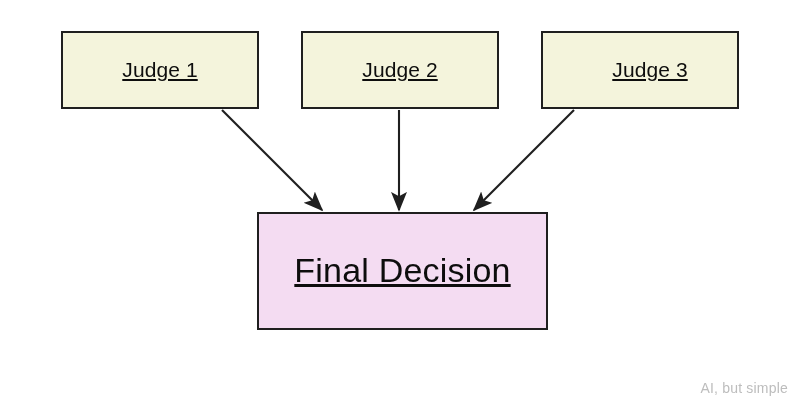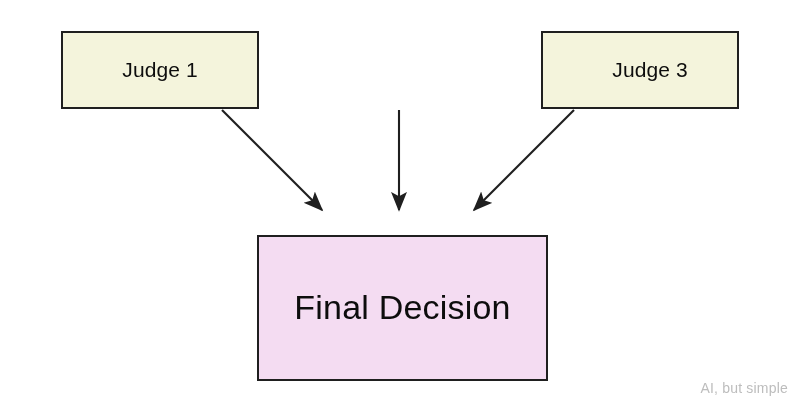--- a/index.html
+++ b/index.html
@@ -28,20 +28,21 @@
     position: absolute;
     box-sizing: border-box;
     display: flex;
     align-items: center;
     justify-content: center;
     border: 2px solid #a3a3a3;
     color: #0d0d0d;
     text-align: center;
     line-height: 1.1;
     user-select: none;
+    text-decoration: underline;
   }
 
   .judge-node {
     background: #f4f4dc;
     font-size: 21px;
     letter-spacing: 0.1px;
     width: 198px;
     height: 78px;
     top: 31px;
   }
@@ -81,26 +82,29 @@
 </style>
 </head>
 <body style="background: rgb(255, 255, 255);">
 
 <div id="canvas">
 
   <div class="node judge-node" id="judge-1" style="left: 61px; top: 31px; width: 198px; height: 78px; background: rgb(244, 244, 220); border-color: rgb(31, 31, 31);">
     <span>Judge 1</span>
   </div>
 
+  <div class="node judge-node" id="judge-2" style="left: 301px; top: 31px; width: 198px; height: 78px; background: rgb(244, 244, 220); border-color: rgb(31, 31, 31);">
+    <span>Judge 2</span>
+  </div>
 
   <div class="node judge-node" id="judge-3" style="left: 541px; top: 31px; width: 198px; height: 78px; background: rgb(244, 244, 220); border-color: rgb(31, 31, 31); padding-left: 20px;">
     <span>Judge 3</span>
   </div>
 
-  <div class="node" id="final-decision" style="left: 257px; top: 212px; width: 291px; height: 146px; background: rgb(244, 220, 242); border-color: rgb(31, 31, 31); margin-top: 23px;">
+  <div class="node" id="final-decision" style="left: 257px; top: 212px; width: 291px; height: 118px; background: rgb(244, 220, 242); border-color: rgb(31, 31, 31);">
     <span>Final Decision</span>
   </div>
 
   <svg id="arrow-layer" viewBox="0 0 800 402" width="800" height="402">
     <defs>
       <marker id="arrowhead" markerWidth="10" markerHeight="10" refX="8.6" refY="4" orient="auto" markerUnits="strokeWidth">
         <path d="M0,0.2 L9.4,4 L0,7.8 L2,4 Z" fill="#1f1f1f"></path>
       </marker>
     </defs>
     <line id="edge-judge-1-to-final" stroke="#1f1f1f" stroke-width="2.1" marker-end="url(#arrowhead)" x1="222" y1="110" x2="322" y2="210"></line>

